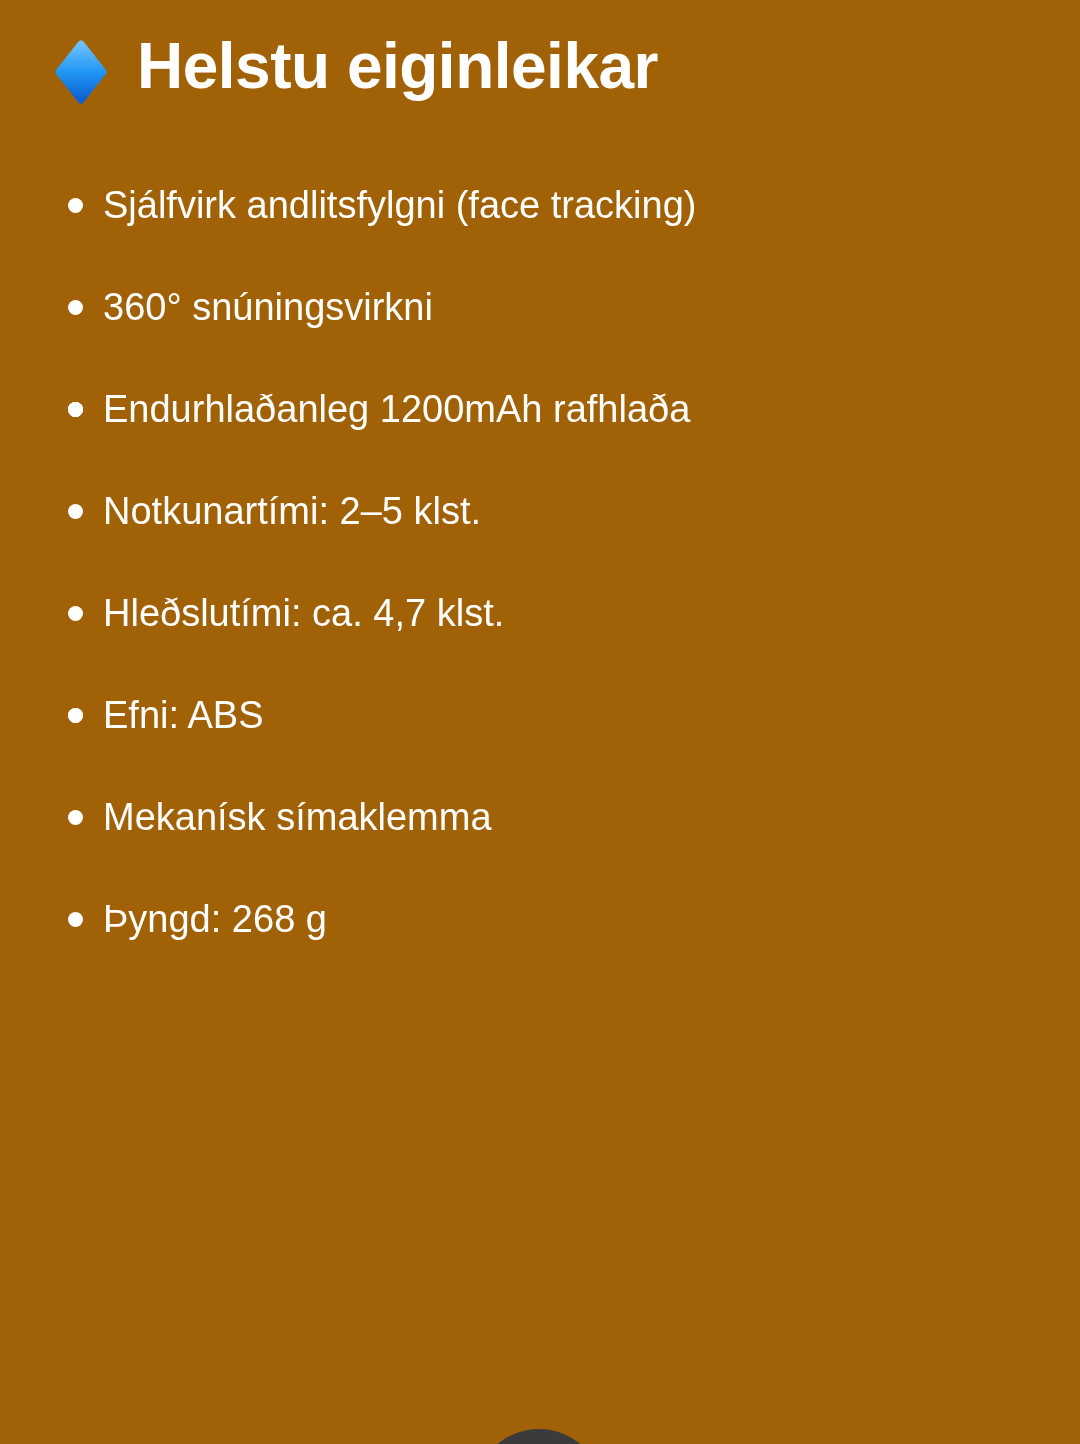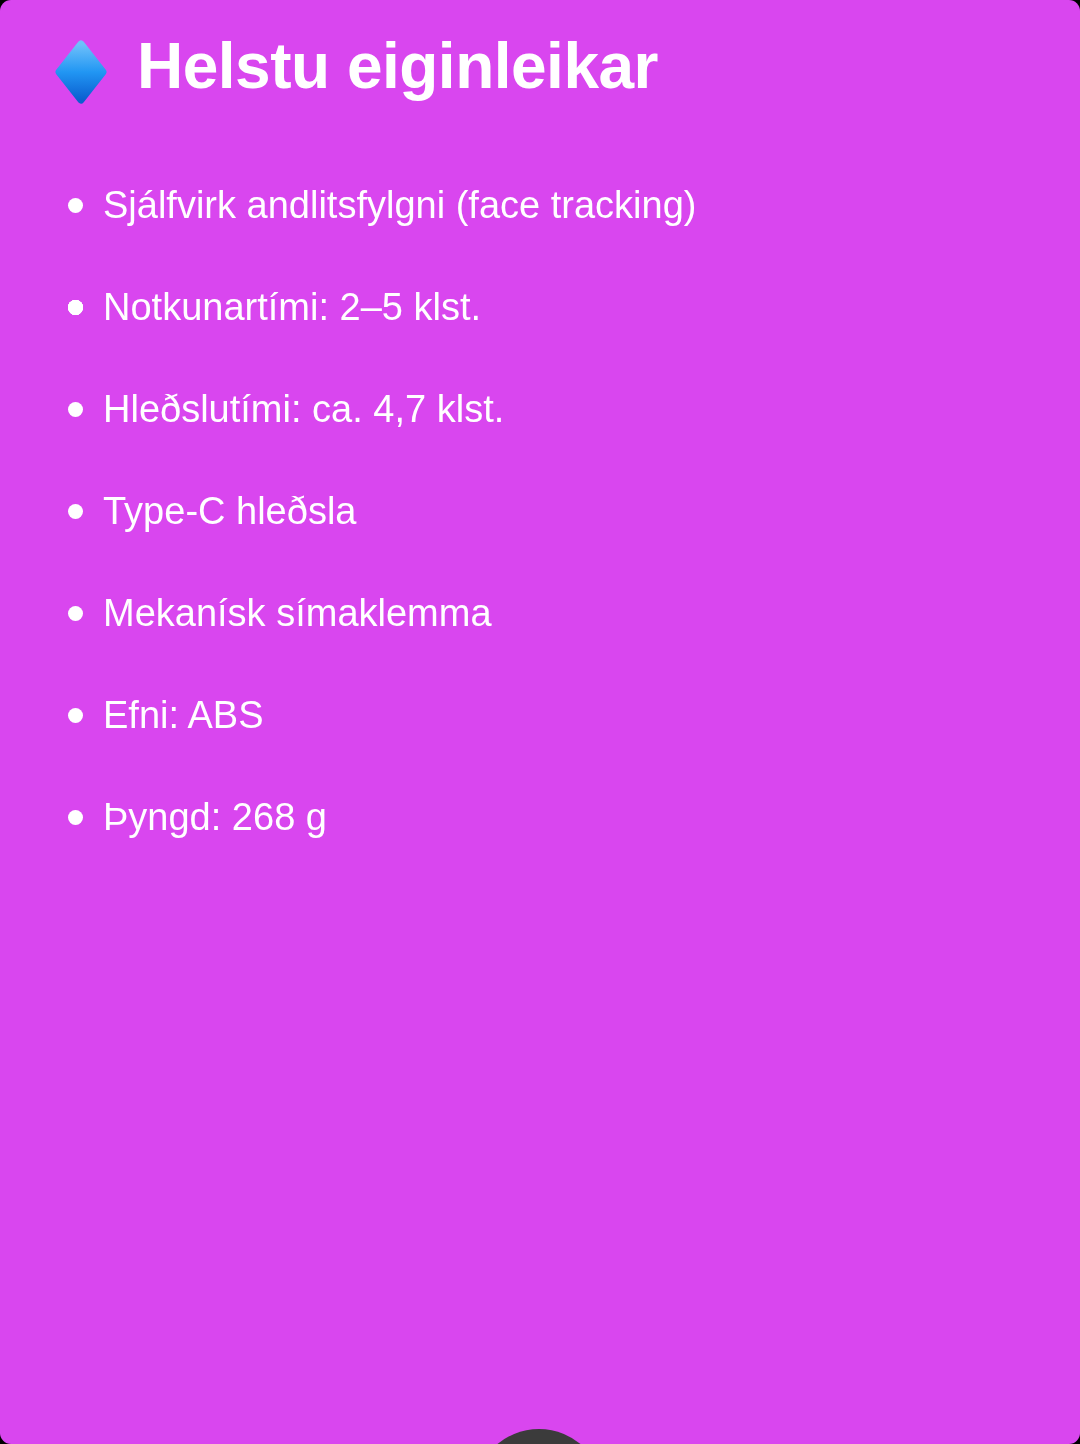--- a/index.html
+++ b/index.html
@@ -4,25 +4,24 @@
 <style>
   html, body {
     margin: 0;
     padding: 0;
     background: #000000;
   }
   .page {
     position: relative;
     width: 1080px;
     height: 1444px;
-    background: #d946ef;
+    background: #a16207;
     color: #ffffff;
     font-family: "Liberation Sans", "DejaVu Sans", sans-serif;
     overflow: hidden;
-    border-radius: 11px;
   }
   .header {
     display: flex;
     align-items: flex-start;
     padding: 30px 0 0 55px;
   }
   .diamond-icon {
     display: block;
     margin-top: 10px;
     width: 52px;
@@ -87,27 +86,27 @@
           </linearGradient>
         </defs>
         <polygon points="26,4 48,32 26,60 4,32" fill="url(#dg)" stroke="url(#dg)" stroke-width="7" stroke-linejoin="round"></polygon>
       </svg>
     </span>
     <h1 class="title">Helstu eiginleikar</h1>
   </div>
 
   <ul class="features">
     <li><span class="dot"></span><span>Sjálfvirk andlitsfylgni (face tracking)</span></li>
+    <li><span class="dot"></span><span>360° snúningsvirkni</span></li>
     <li><span class="dot"></span></li>
     <li><span class="dot"></span></li>
-    <li><span class="dot"></span></li>
-    <li><span class="dot"></span></li>
+    <li><span class="dot"></span><span>Endurhlaðanleg 1200mAh rafhlaða</span></li>
     <li><span class="dot"></span><span>Notkunartími: 2–5 klst.</span></li>
     <li><span class="dot"></span><span>Hleðslutími: ca. 4,7 klst.</span></li>
-    <li><span class="dot"></span><span>Type-C hleðsla</span></li>
+    <li><span class="dot"></span></li>
+    <li><span class="dot"></span><span>Efni: ABS</span></li>
     <li><span class="dot"></span><span>Mekanísk símaklemma</span></li>
-    <li><span class="dot"></span><span>Efni: ABS</span></li>
     <li><span class="dot"></span><span>Þyngd: 268 g</span></li>
   </ul>
 
   <button class="scroll-btn"></button>
 
 </div>
 
 </body></html>

